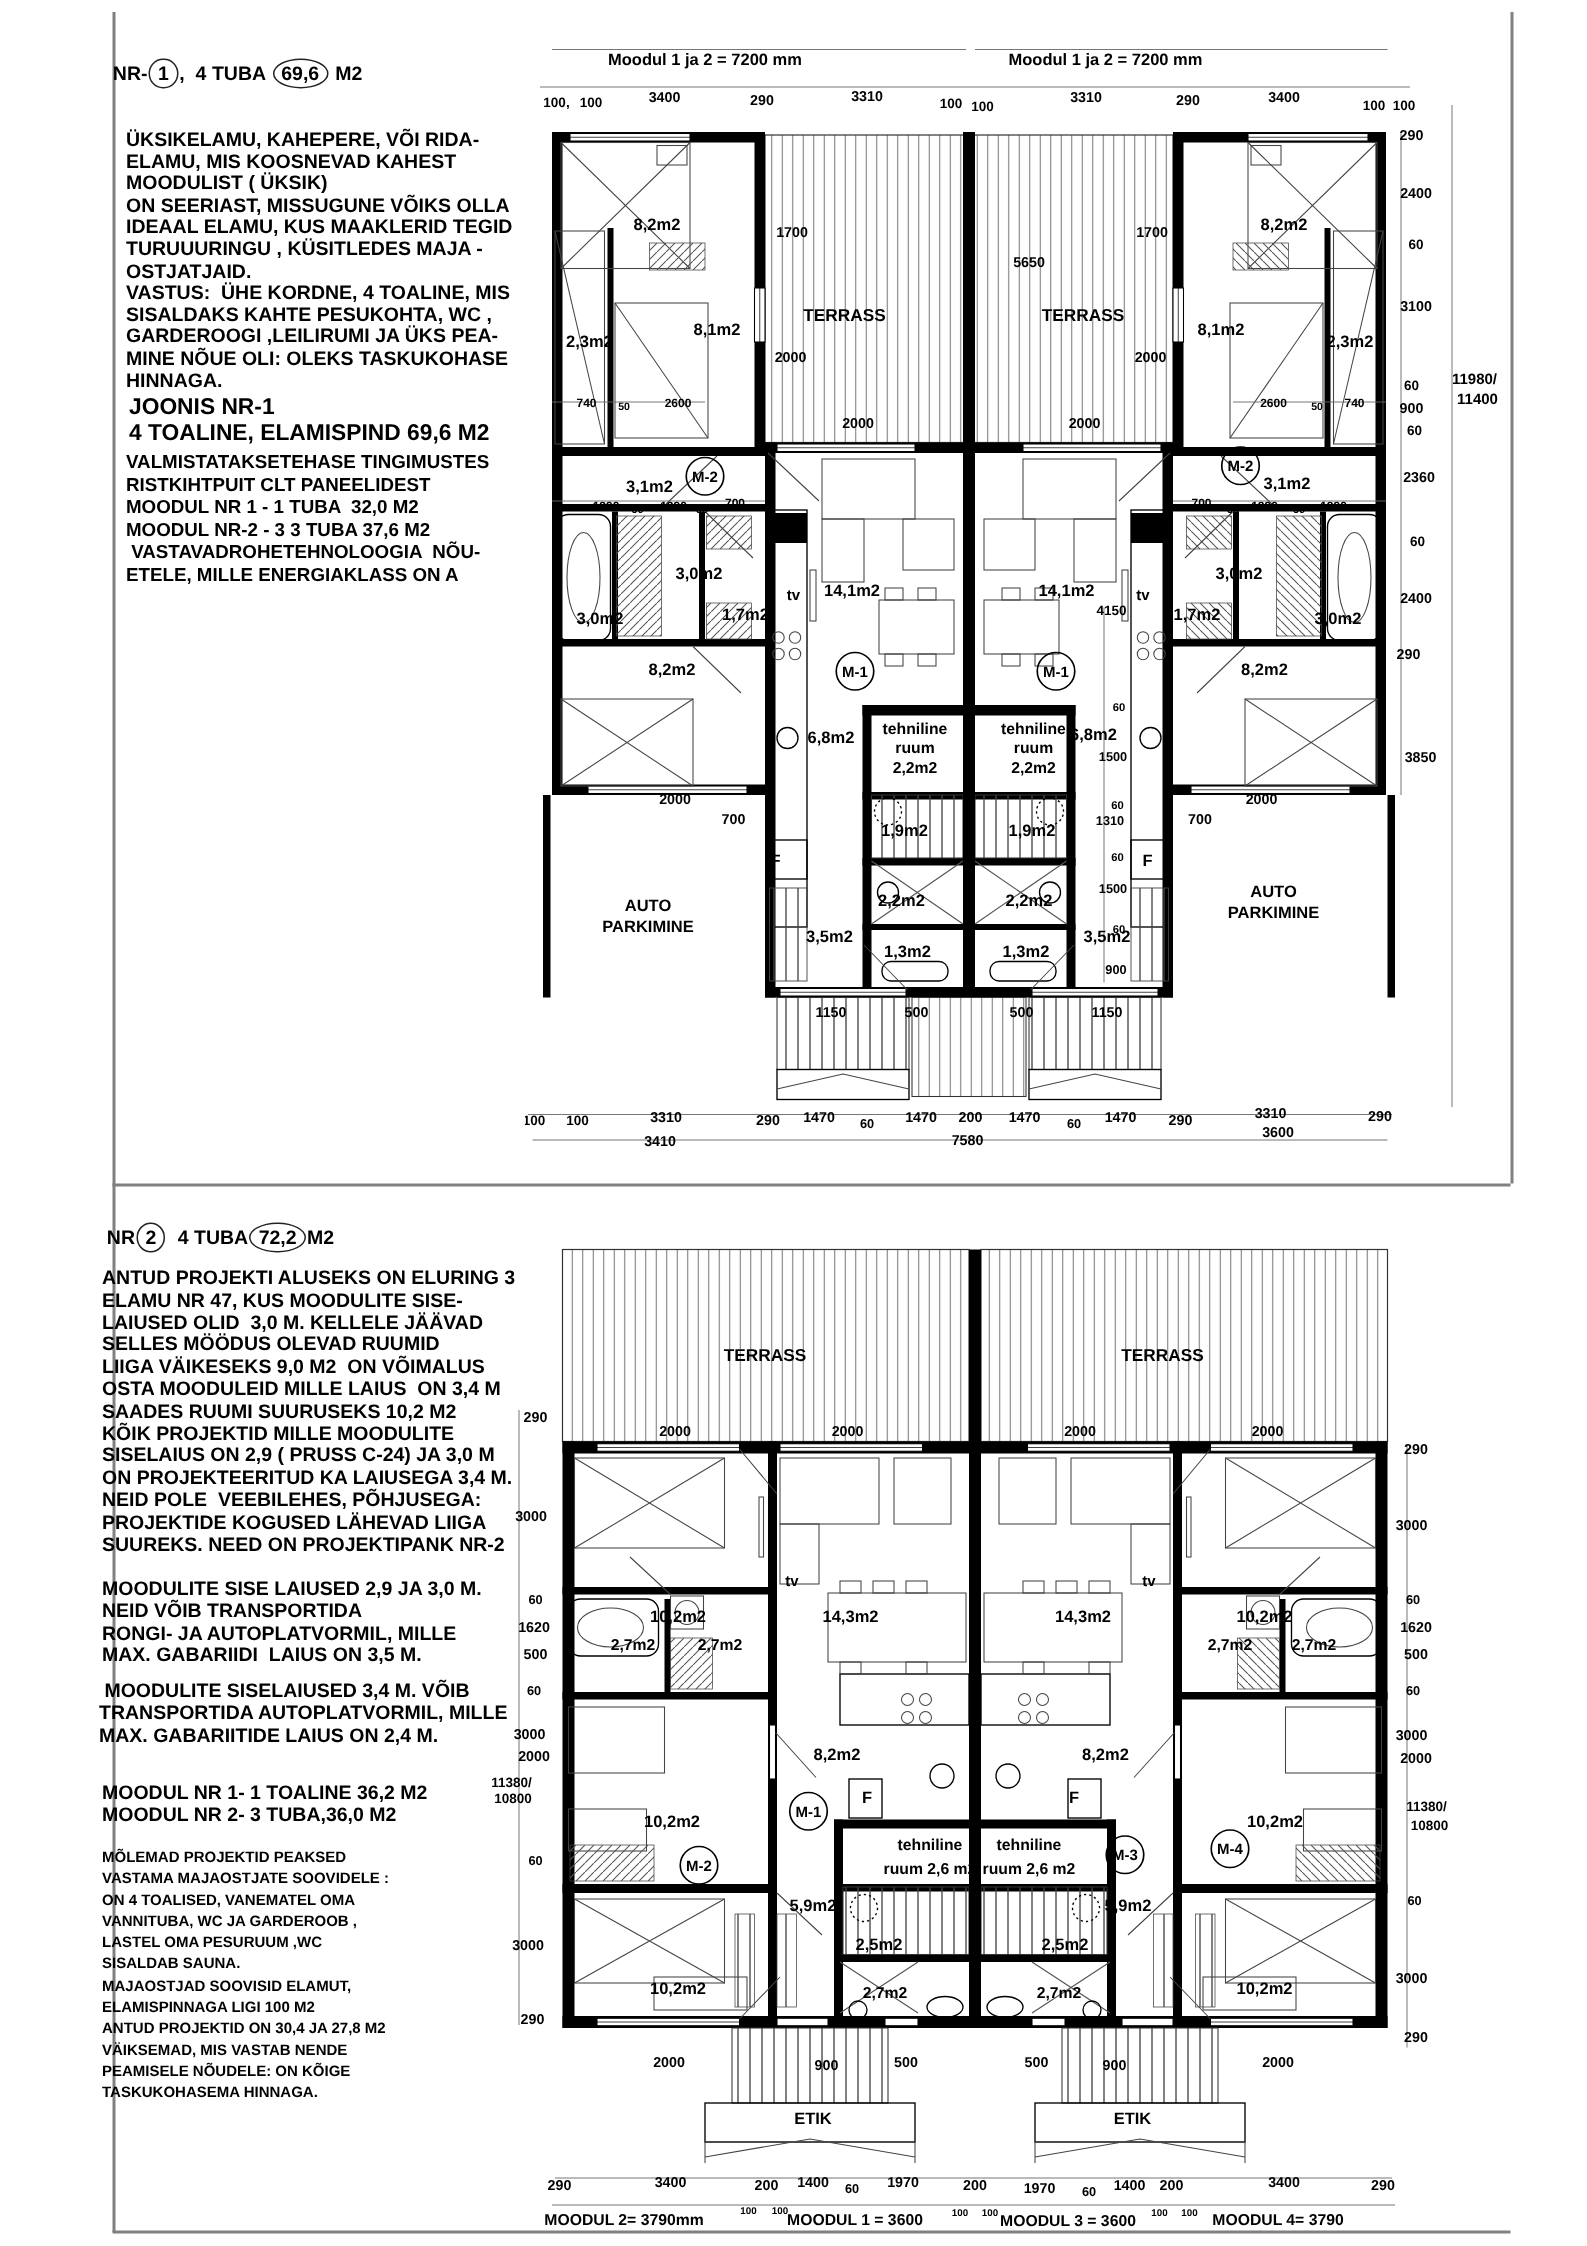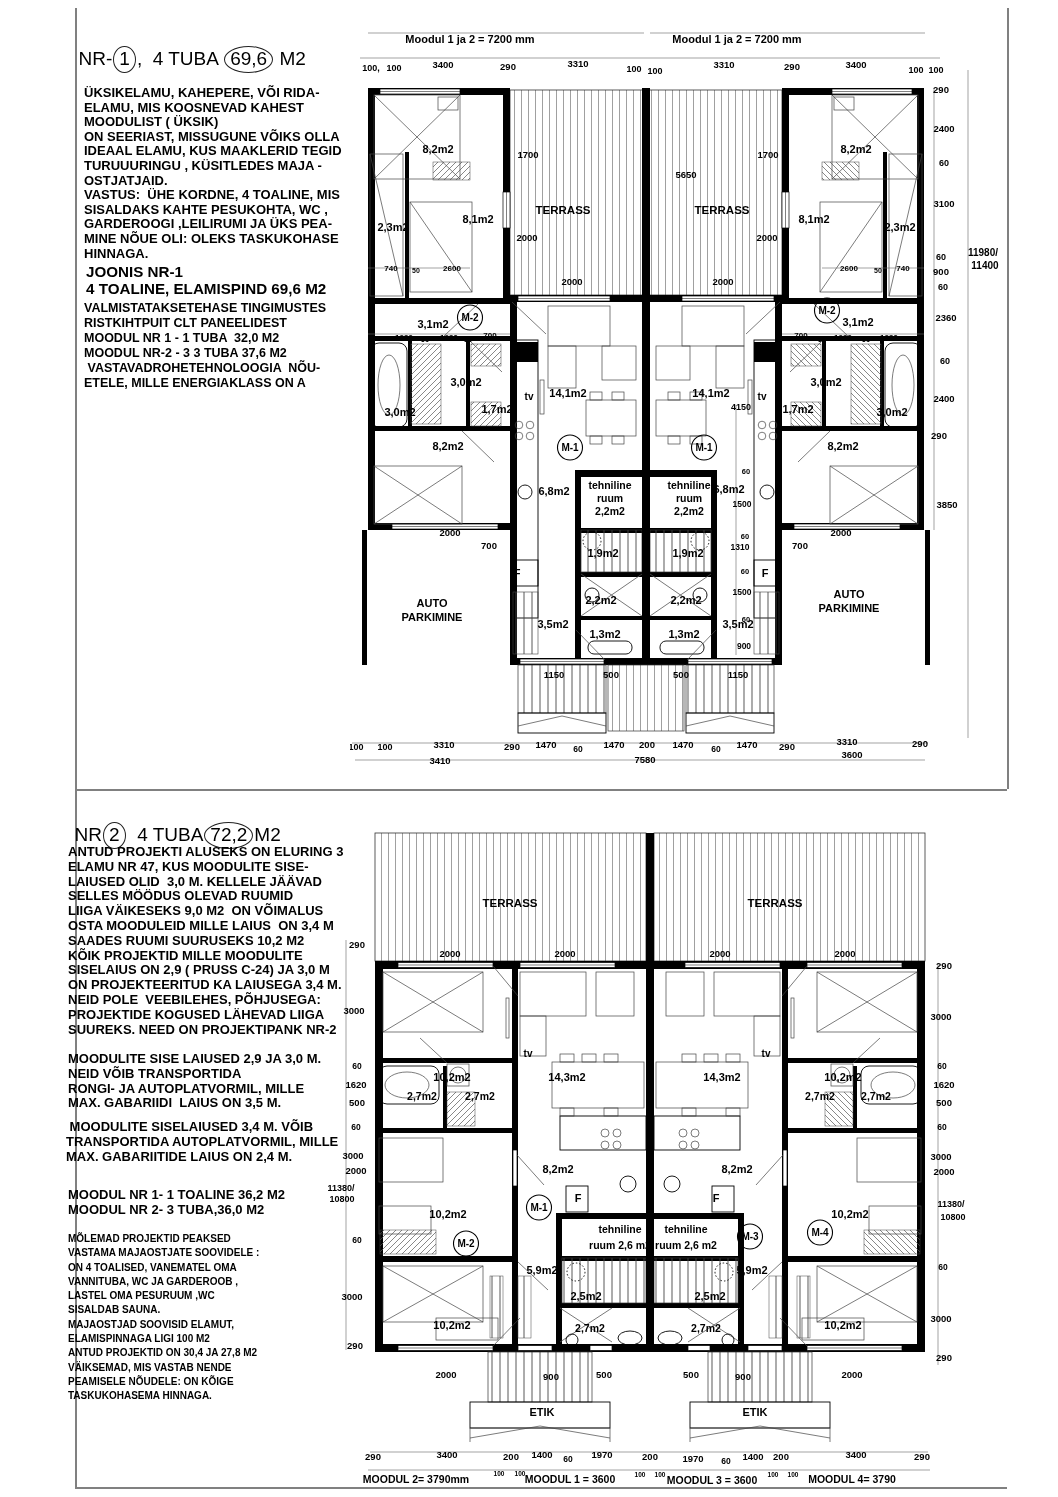--- a/index.html
+++ b/index.html
@@ -1,20 +1,20 @@
 <!DOCTYPE html>
 <html><head>
 <meta charset="utf-8">
 <style>
   html,body{margin:0;padding:0}
   body{width:1058px;height:1497px;position:relative;background:#fff;
        font-family:"Liberation Sans",sans-serif;color:#000;overflow:hidden}
   .abs{position:absolute}
   .frame{position:absolute;background:#808080}
-  .title{position:absolute;font-weight:normal;font-size:19px;white-space:pre}
+  .title{position:absolute;font-weight:bold;font-size:13px;white-space:pre}
   .circ{display:inline-block;border:1.7px solid #222;border-radius:50%;padding:1px 5px 2px;margin:0 1px}
   .tb{position:absolute;font-weight:bold;white-space:pre}
   .tb .tl{white-space:pre}
   .s12{font-size:13px;line-height:14.6px}
   .s12b{font-size:12.5px;line-height:15px}
   .s15{font-size:15.2px;line-height:16.5px}
   .s12c{font-size:10px;line-height:14.3px}
   svg{position:absolute}
   svg text{font-family:"Liberation Sans",sans-serif;font-weight:bold;fill:#000}
   .w{fill:#000}

